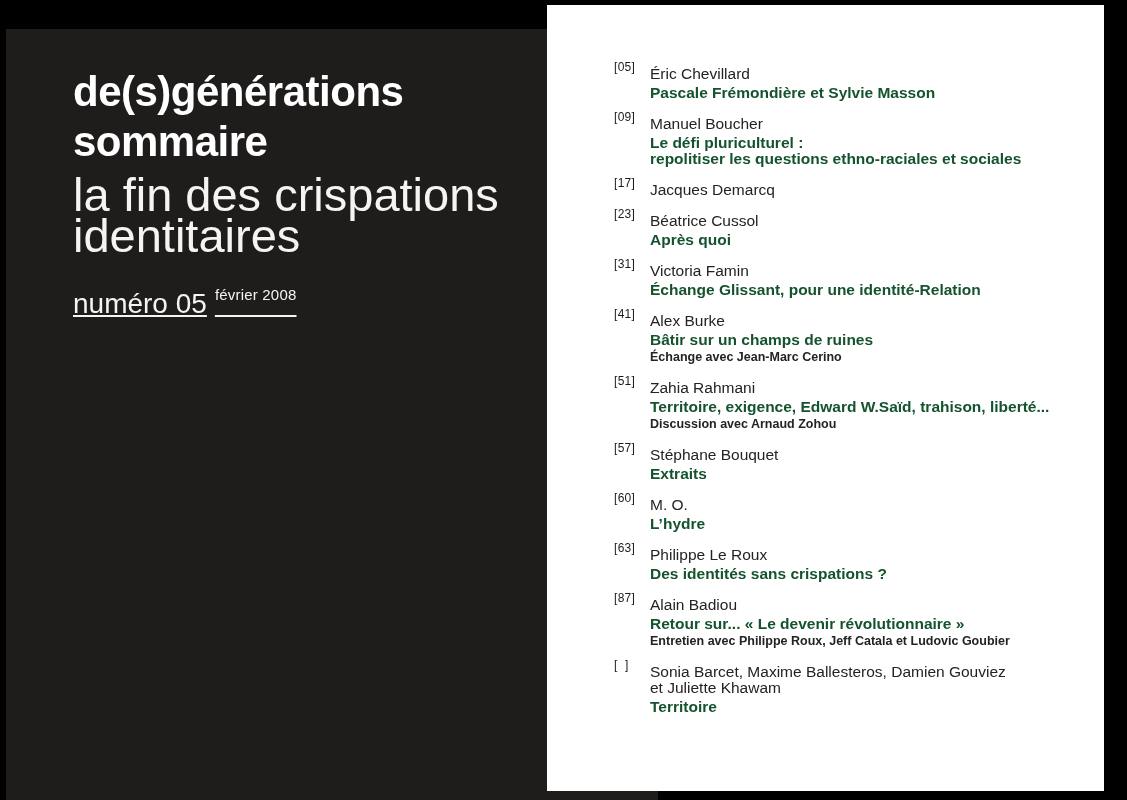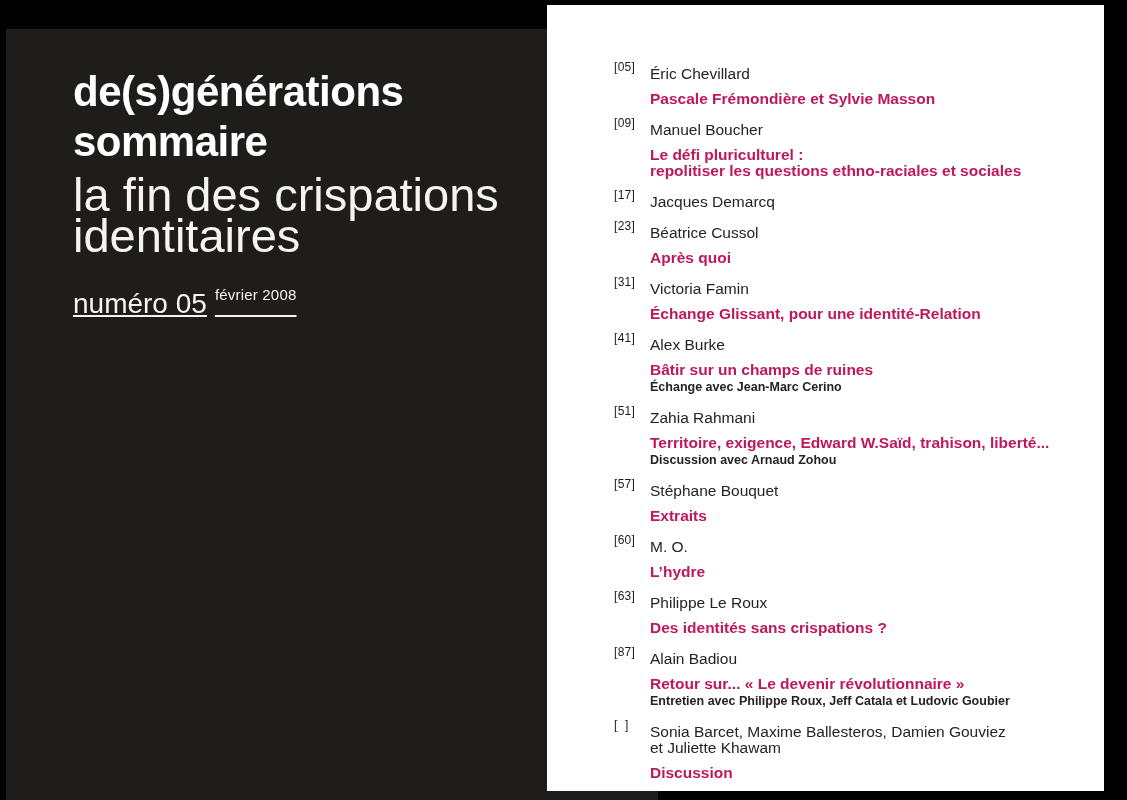--- a/index.html
+++ b/index.html
@@ -80,23 +80,23 @@
     font-size: 15.5px;
     font-weight: 400;
     line-height: 16px;
     white-space: pre-line;
     color: #262222;
   }
   .toc-title {
     font-size: 15.5px;
     font-weight: 700;
     line-height: 16px;
-    margin-top: 9px;
-    white-space: pre-line;
-    color: #be185d;
+    margin-top: 3px;
+    white-space: pre-line;
+    color: #14532d;
   }
   .toc-note {
     font-size: 12.5px;
     font-weight: 700;
     line-height: 15px;
     margin-top: 2px;
     color: #262222;
   }
 </style>
 </head>
@@ -201,17 +201,17 @@
       <div class="toc-title">Retour sur... « Le devenir révolutionnaire »</div>
       <div class="toc-note">Entretien avec Philippe Roux, Jeff Catala et Ludovic Goubier</div>
     </div>
   </div>
 
   <div class="toc-entry">
     <div class="toc-num">[  ]</div>
     <div class="toc-body">
       <div class="toc-author">Sonia Barcet, Maxime Ballesteros, Damien Gouviez
 et Juliette Khawam</div>
-      <div class="toc-title">Discussion</div>
+      <div class="toc-title">Territoire</div>
     </div>
   </div>
 
 </div>
 
 </body></html>

